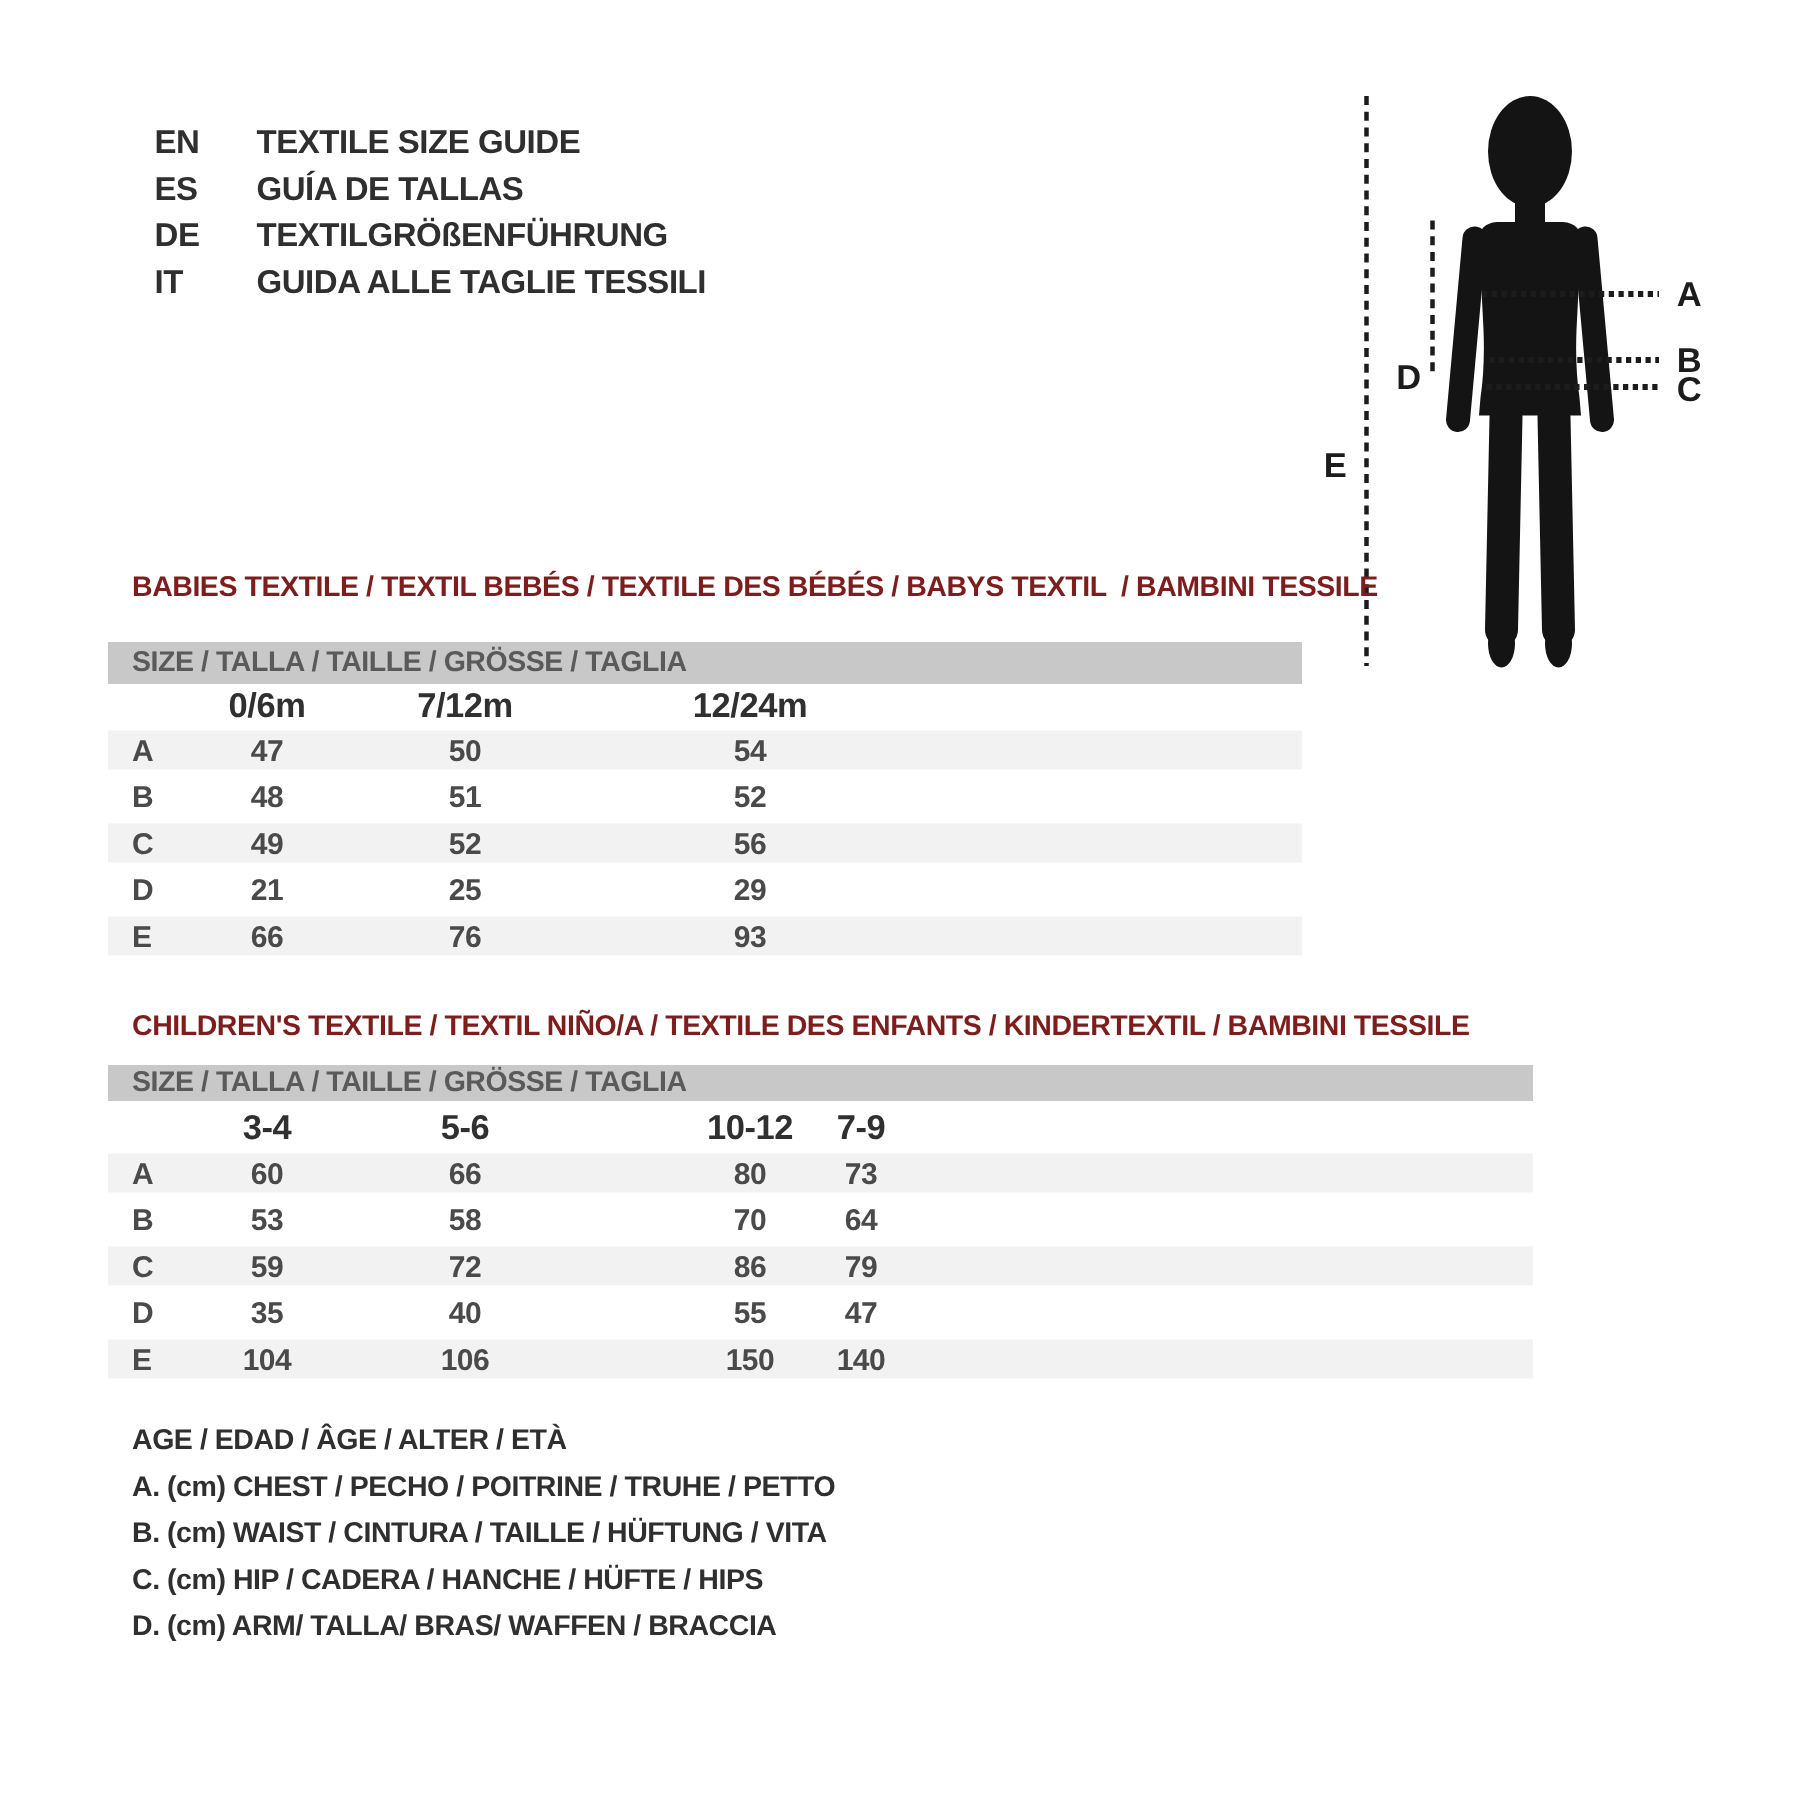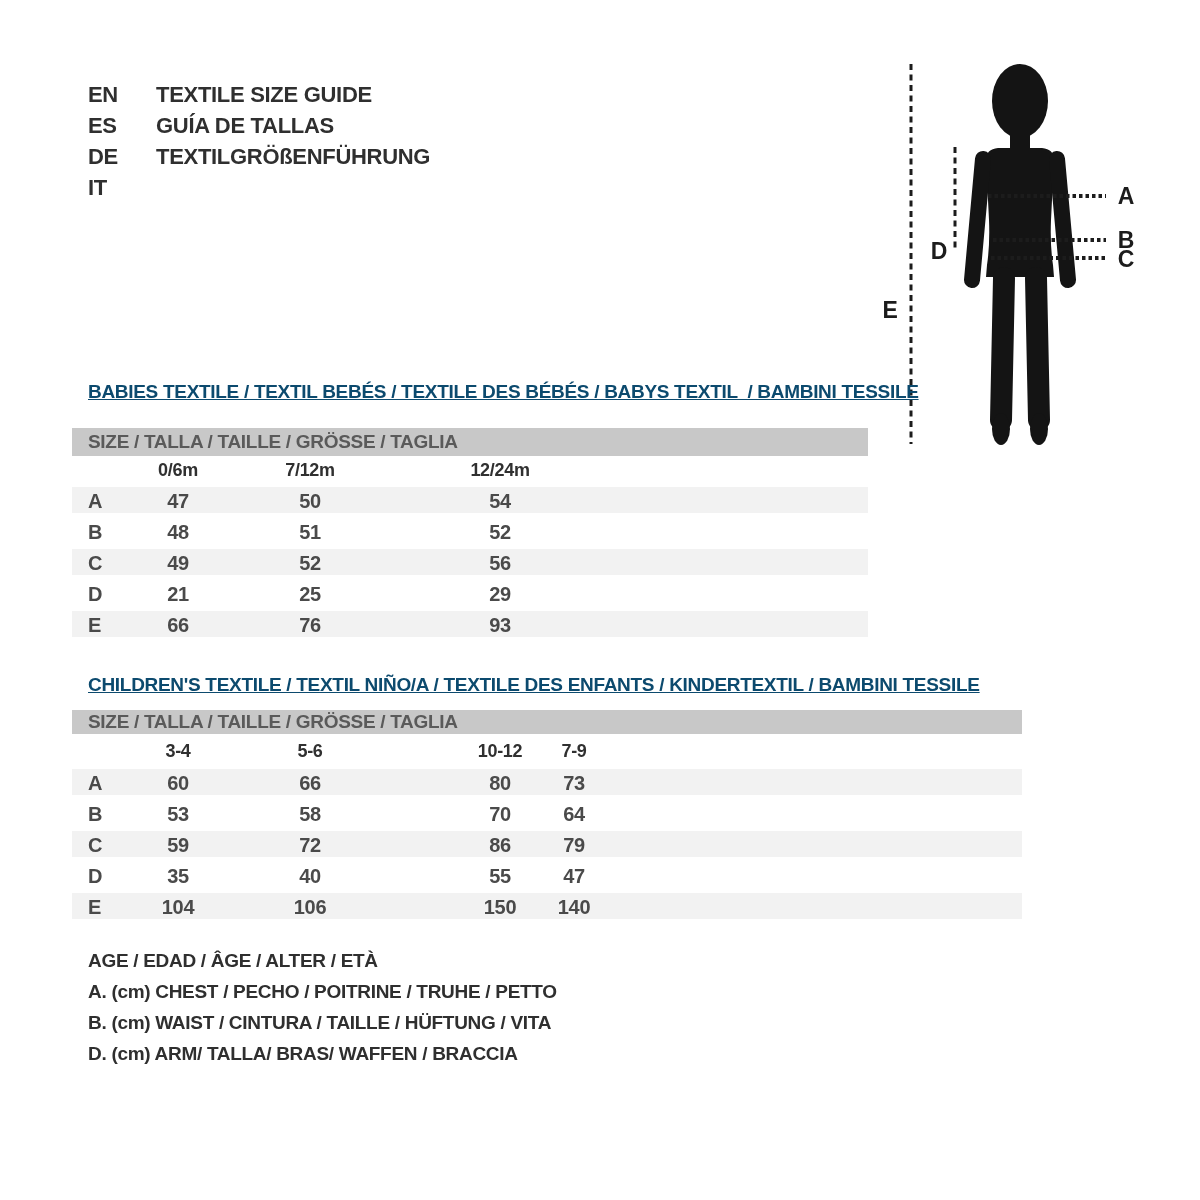--- a/index.html
+++ b/index.html
@@ -13,47 +13,47 @@
   }
   html,body{margin:0;padding:0;}
   body{background:#e8e8e8;font-family:"Liberation Sans",sans-serif;}
   .page{
     position:relative;width:1200px;height:1200px;background:var(--page-bg,#fff);
     overflow:hidden;letter-spacing:-0.3px;color:var(--text-dark,#2f2f2f);
     font-weight:700;
   }
   
   .langs{position:absolute;left:88px;top:79px;}
-  .lang{display:flex;height:31px;align-items:center;font-size:22px;}
+  .lang{display:flex;height:31px;align-items:center;font-size:22px;margin-left:15px;}
   .lang .code{width:68px;flex:0 0 68px;}
   .lang .ltitle{white-space:pre;}
   
   .figure{position:absolute;left:860px;top:50px;width:320px;height:400px;}
   .dashv{stroke:#1c1c1c;stroke-width:3;stroke-dasharray:6 4.5;fill:none;}
   .dashh{stroke:#1c1c1c;stroke-width:4;stroke-dasharray:3.5 3;fill:none;}
   .mlabel{font:600 23px "Liberation Sans",sans-serif;fill:#1c1c1c;text-anchor:middle;}
   .limb{stroke:var(--silhouette,#141414);stroke-linecap:round;fill:none;}
   
   .sect-title{
     position:absolute;left:88px;margin:0;font-size:19px;font-weight:700;
-    white-space:pre;color:#0c4a6e;text-decoration:underline;
+    white-space:pre;color:#7f1d1d;
   }
   .babies-title{top:381px;}
   .children-title{top:674px;}
   
   .table{position:absolute;left:72px;}
   .babies-table{top:428px;width:796px;}
   .children-table{top:710px;width:950px;}
   .sizebar{
     background:var(--bar-bg,#c8c8c8);color:var(--bar-text,#5a5a5a);
     font-size:19px;padding-left:16px;display:flex;align-items:center;text-align:right;
   }
   .sizebar.h28{height:28px;}
   .sizebar.h24{height:24px;}
-  .cols{position:relative;font-size:18px;color:#303030;text-align:center;}
+  .cols{position:relative;font-size:23px;color:#303030;text-align:center;}
   .cols.h31{height:31px;}
   .cols.h35{height:35px;}
   .trow{position:relative;height:31px;font-size:20px;color:var(--text-medium,#4a4a4a);}
   .trow.striped{background:var(--stripe-bg,#f2f2f2);box-shadow:inset 0 -5px 0 var(--page-bg,#fff);}
   .rlabel{position:absolute;left:16px;top:0;line-height:29px;}
   .v{position:absolute;top:0;line-height:29px;transform:translateX(-50%);}
   .cols .v{line-height:34px;}
   .cols.h31 .v{line-height:29px;}
   .c0{left:106px;} .c1{left:238px;} .c2{left:383px;margin-left:45px;} .c3{left:502px;}
   
@@ -73,20 +73,21 @@
     <div class="lang">
       <span class="code">ES</span>
       <span class="ltitle">GUÍA DE TALLAS</span>
     </div>
     <div class="lang">
       <span class="code">DE</span>
       <span class="ltitle">TEXTILGRÖßENFÜHRUNG</span>
     </div>
     <div class="lang">
       <span class="code">IT</span>
+      <span class="ltitle">GUIDA ALLE TAGLIE TESSILI</span>
     </div>
   </section>
 
   <div class="figure">
     <svg viewBox="0 0 320 400" width="320" height="400">
       <g fill="#141414">
         <ellipse cx="160" cy="51" rx="28" ry="37"></ellipse>
         <rect x="150" y="74" width="20" height="34"></rect>
         <path d="M126,110 Q126,99 138,98 L182,98 Q194,99 194,110 L191,170 Q190,195 193,215 L194,227 L126,227 L127,215 Q130,195 129,170 Z"></path>
         <line class="limb" x1="123" y1="109" x2="112" y2="230" stroke-width="16"></line>
@@ -196,16 +197,17 @@
       <span class="v c1">106</span>
       <span class="v c2">150</span>
       <span class="v c3">140</span>
     </div>
   </div>
 
   <section class="legend">
     <div class="lline">AGE / EDAD / ÂGE / ALTER / ETÀ</div>
     <div class="lline">A. (cm) CHEST / PECHO / POITRINE / TRUHE / PETTO</div>
     <div class="lline">B. (cm) WAIST / CINTURA / TAILLE / HÜFTUNG / VITA</div>
+    <div class="lline">C. (cm) HIP / CADERA / HANCHE / HÜFTE / HIPS</div>
     <div class="lline">D. (cm) ARM/ TALLA/ BRAS/ WAFFEN / BRACCIA</div>
   </section>
 
 </div>
 
 </body></html>

